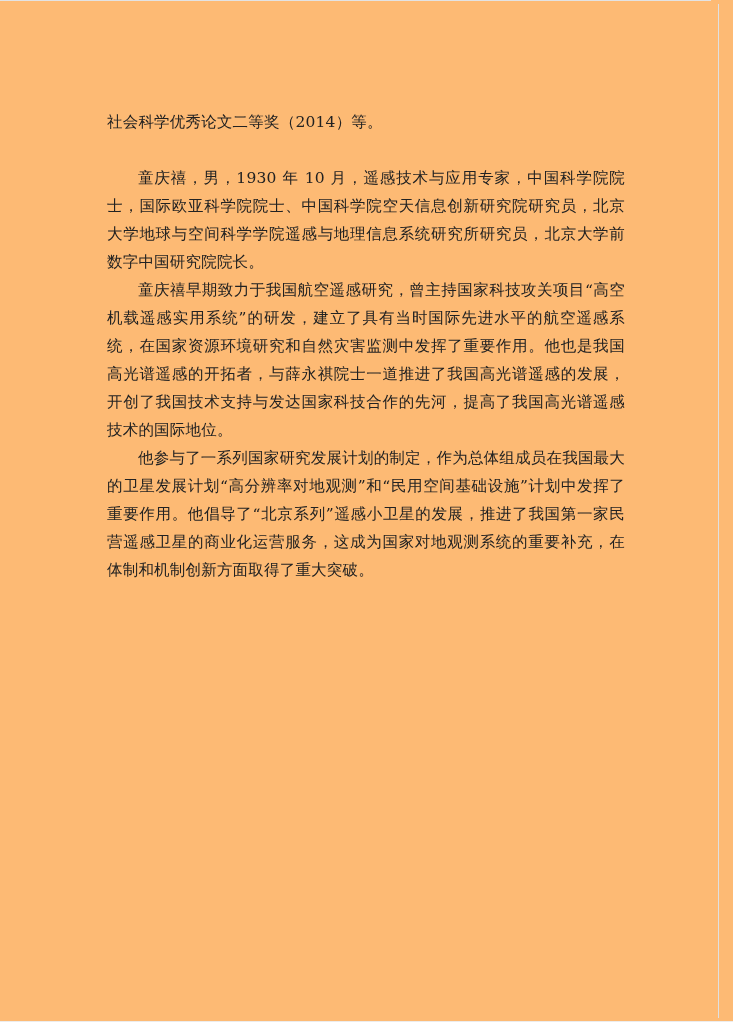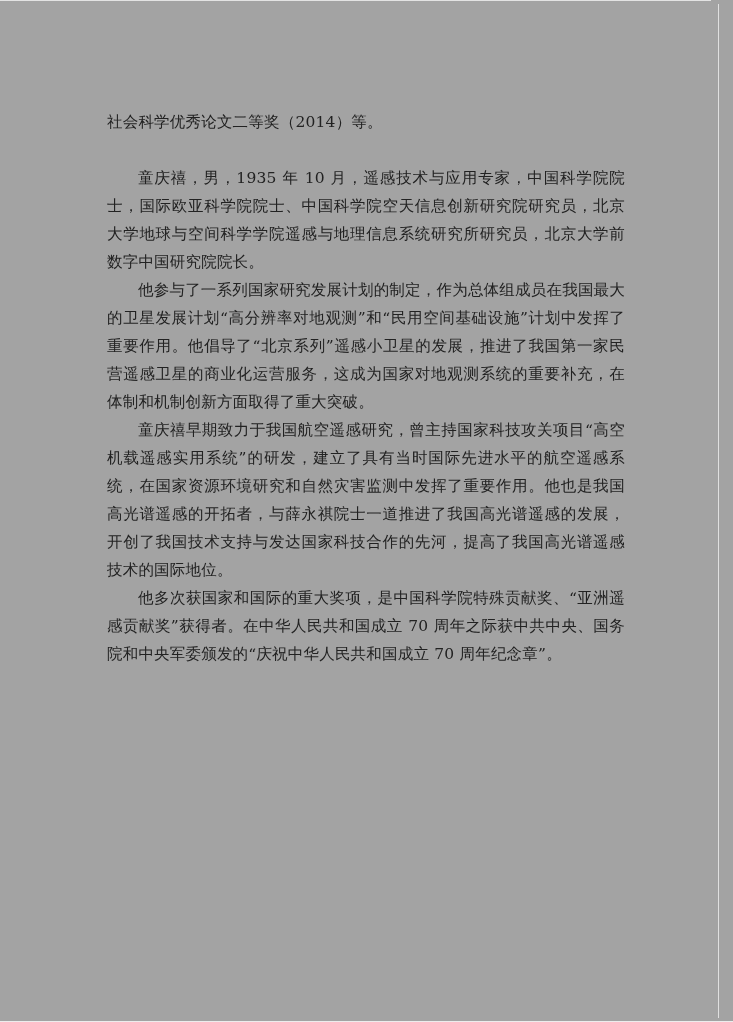--- a/index.html
+++ b/index.html
@@ -9,21 +9,21 @@
   body {
     width: 733px;
     height: 1022px;
     background: #ffffff;
     overflow: hidden;
   }
   .page {
     position: relative;
     width: 733px;
     height: 1022px;
-    background: #a3a3a3;
+    background: #fdba74;
     overflow: hidden;
     font-family: "DejaVu Serif", "Liberation Serif", serif;
   }
   .edge-top {
     position: absolute;
     top: 0;
     left: 0;
     width: 711px;
     height: 1px;
     background: #e3e3e3;
@@ -71,18 +71,17 @@
 </head>
 <body>
 
 <div class="page">
   <div class="edge-top"></div>
   <div class="edge-right"></div>
   <div class="edge-bottom"></div>
 
   <div class="content">
     <p class="cont">社会科学优秀论文二等奖（2014）等。</p>
-    <p class="gap">童庆禧，男，1935 年 10 月，遥感技术与应用专家，中国科学院院士，国际欧亚科学院院士、中国科学院空天信息创新研究院研究员，北京大学地球与空间科学学院遥感与地理信息系统研究所研究员，北京大学前数字中国研究院院长。</p>
+    <p class="gap">童庆禧，男，1930 年 10 月，遥感技术与应用专家，中国科学院院士，国际欧亚科学院院士、中国科学院空天信息创新研究院研究员，北京大学地球与空间科学学院遥感与地理信息系统研究所研究员，北京大学前数字中国研究院院长。</p>
+    <p>童庆禧早期致力于我国航空遥感研究，曾主持国家科技攻关项目“高空机载遥感实用系统”的研发，建立了具有当时国际先进水平的航空遥感系统，在国家资源环境研究和自然灾害监测中发挥了重要作用。他也是我国高光谱遥感的开拓者，与薛永祺院士一道推进了我国高光谱遥感的发展，开创了我国技术支持与发达国家科技合作的先河，提高了我国高光谱遥感技术的国际地位。</p>
     <p>他参与了一系列国家研究发展计划的制定，作为总体组成员在我国最大的卫星发展计划“高分辨率对地观测”和“民用空间基础设施”计划中发挥了重要作用。他倡导了“北京系列”遥感小卫星的发展，推进了我国第一家民营遥感卫星的商业化运营服务，这成为国家对地观测系统的重要补充，在体制和机制创新方面取得了重大突破。</p>
-    <p>童庆禧早期致力于我国航空遥感研究，曾主持国家科技攻关项目“高空机载遥感实用系统”的研发，建立了具有当时国际先进水平的航空遥感系统，在国家资源环境研究和自然灾害监测中发挥了重要作用。他也是我国高光谱遥感的开拓者，与薛永祺院士一道推进了我国高光谱遥感的发展，开创了我国技术支持与发达国家科技合作的先河，提高了我国高光谱遥感技术的国际地位。</p>
-    <p>他多次获国家和国际的重大奖项，是中国科学院特殊贡献奖、“亚洲遥感贡献奖”获得者。在中华人民共和国成立 70 周年之际获中共中央、国务院和中央军委颁发的“庆祝中华人民共和国成立 70 周年纪念章”。</p>
   </div>
 </div>
 
 </body></html>

